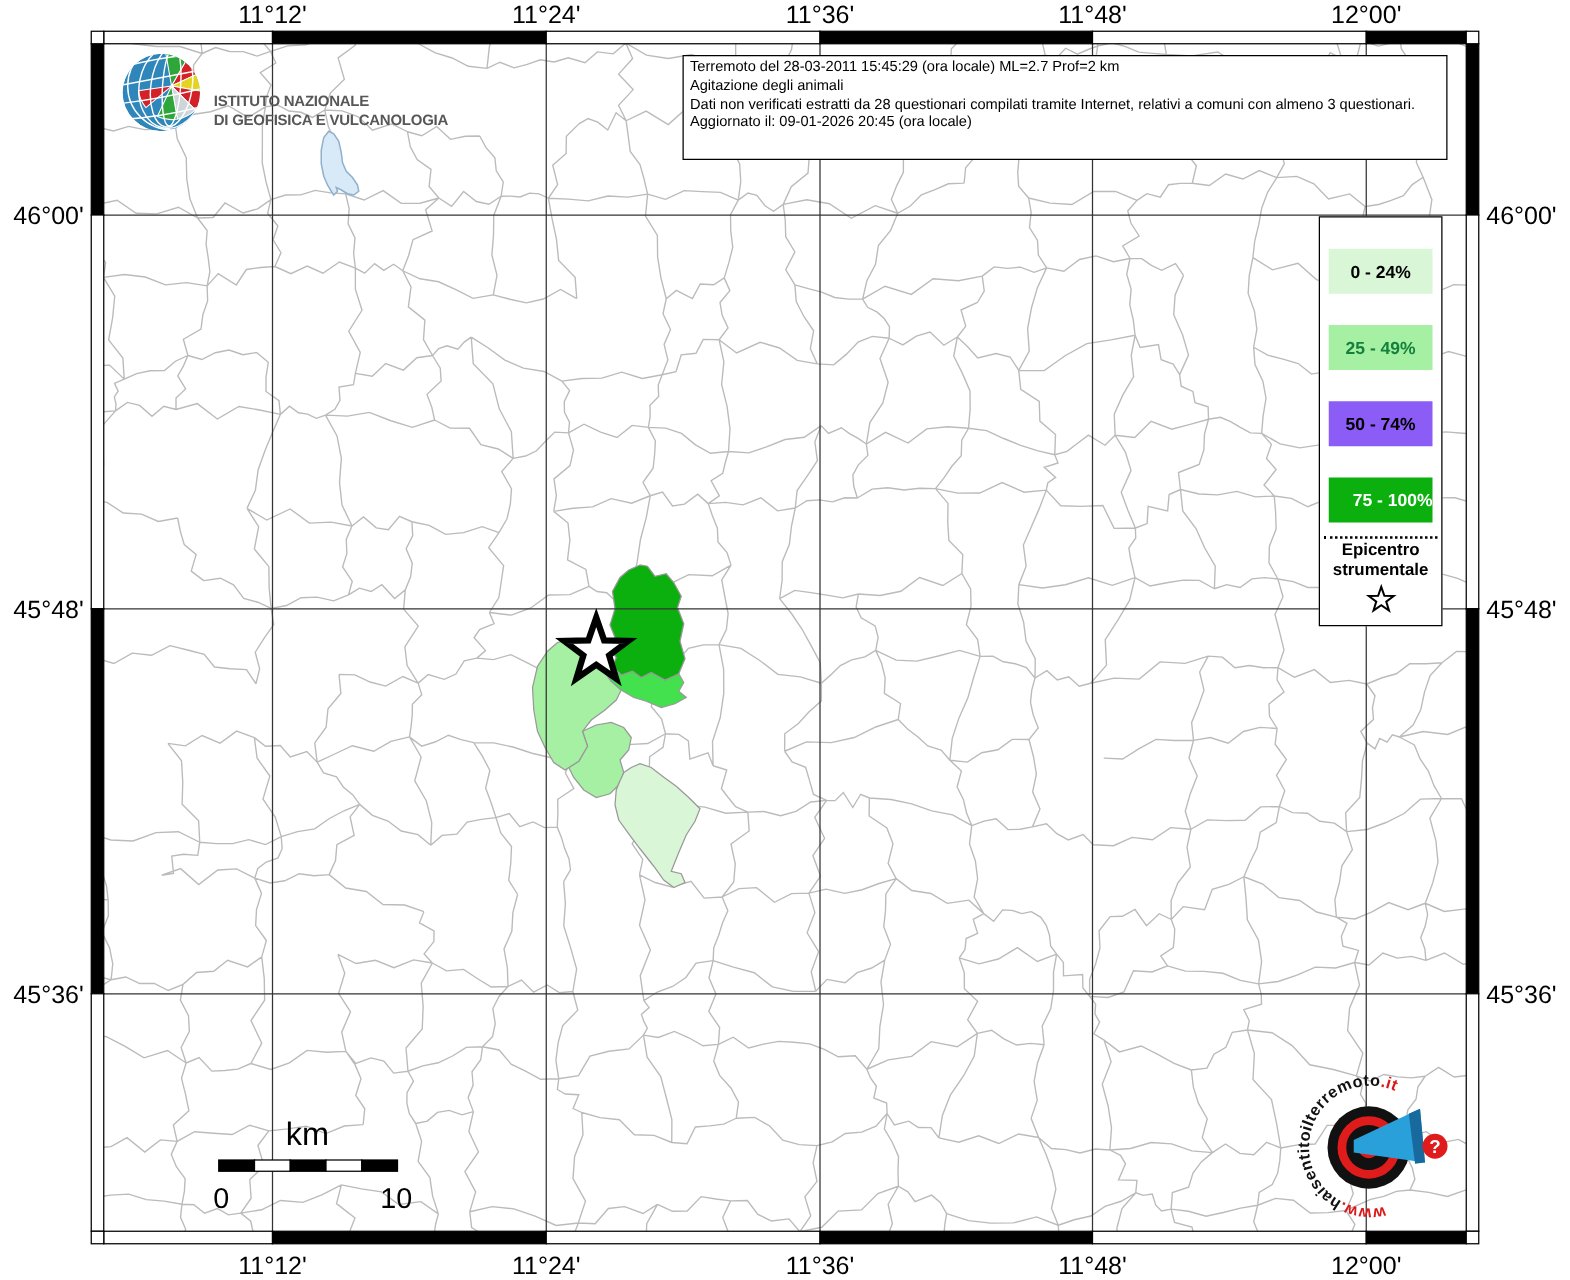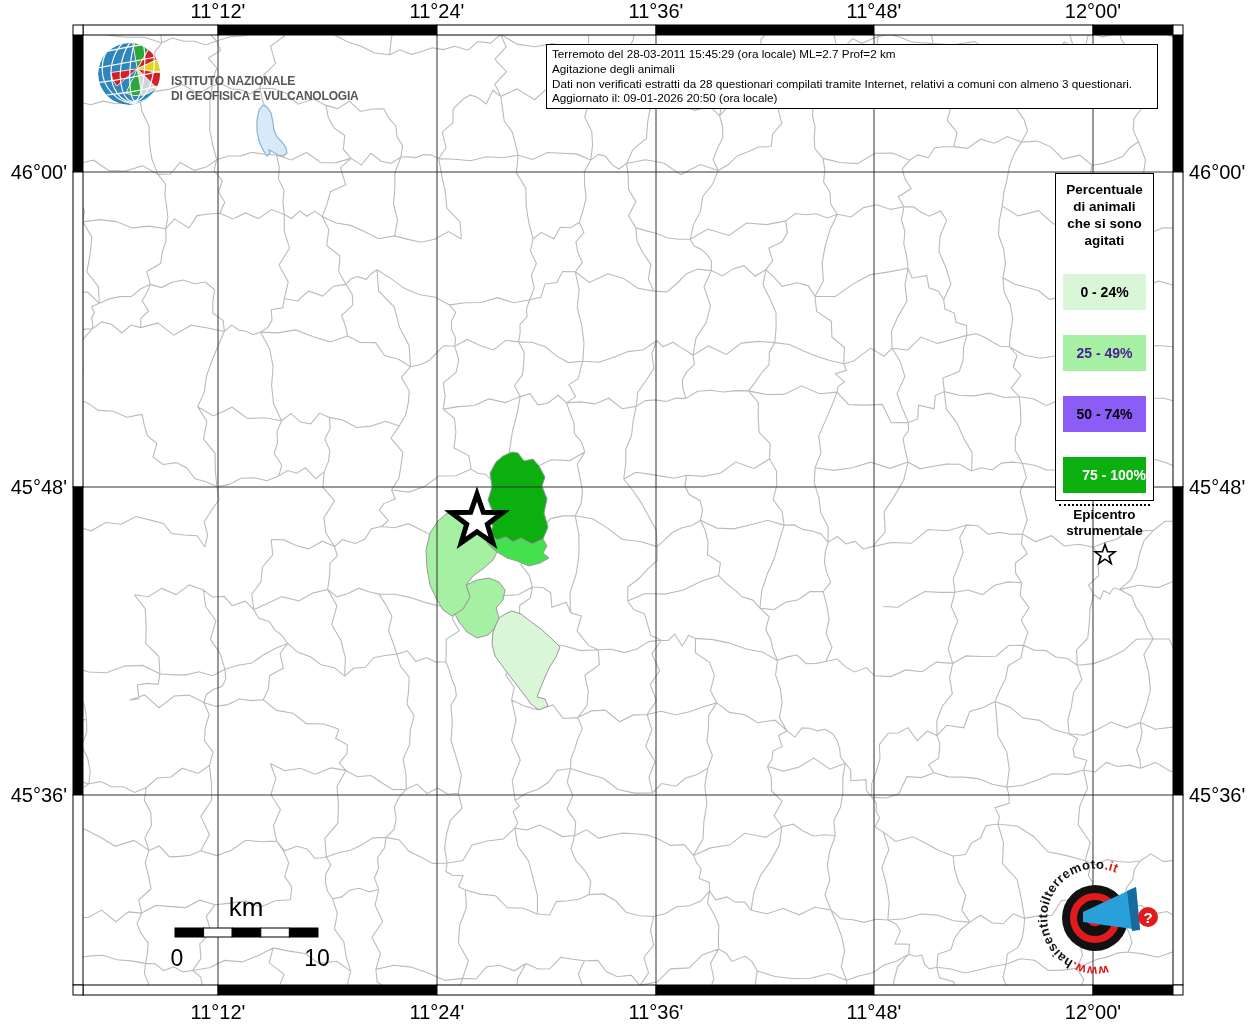--- a/index.html
+++ b/index.html
@@ -1,21 +1,21 @@
 <!DOCTYPE html>
 <html><head>
 <meta charset="utf-8">
 <style>
   html,body{margin:0;padding:0;background:#fff;}
   .stage{position:relative;width:1256px;height:1024px;background:#fff;overflow:hidden;
          font-family:"Liberation Sans",sans-serif;}
   #map-svg{position:absolute;left:0;top:0;z-index:1;font-family:"Liberation Sans",sans-serif;}
   .coord{font-size:20px;fill:#000;}
 
-  .info-box{position:absolute;left:546px;top:44px;width:612px;height:65px;box-sizing:border-box;
+  .info-box{position:absolute;left:546px;top:44px;width:612px;height:84px;box-sizing:border-box;
             background:#fff;border:1.5px solid #000;z-index:5;padding:2px 5px;
             font-size:11.7px;line-height:14.8px;color:#000;white-space:nowrap;overflow:hidden;}
 
   .ingv{position:absolute;left:97px;top:42px;z-index:5;display:flex;align-items:flex-start;}
   .ingv-text{margin:32px 0 0 10px;color:#575757;font-size:12px;line-height:15px;
              letter-spacing:-0.2px;font-weight:bold;}
 
   .legend{position:absolute;left:1055px;top:173px;width:99px;height:328px;box-sizing:border-box;
           background:#fff;border:1.6px solid #000;z-index:5;text-align:center;color:#000;}
   .lg-title{font-weight:bold;font-size:13.5px;line-height:17px;}
@@ -176,34 +176,28 @@
   <div class="ingv-text">
     <div>ISTITUTO NAZIONALE</div>
     <div>DI GEOFISICA E VULCANOLOGIA</div>
   </div>
 </div>
 
 <div class="info-box">
   <div>Terremoto del 28-03-2011 15:45:29 (ora locale) ML=2.7 Prof=2 km</div>
   <div>Agitazione degli animali</div>
   <div>Dati non verificati estratti da 28 questionari compilati tramite Internet, relativi a comuni con almeno 3 questionari.</div>
-  <div>Aggiornato il: 09-01-2026 20:50 (ora locale)</div>
+  <div>Aggiornato il: 09-01-2026 20:45 (ora locale)</div>
 </div>
 
 <div class="legend">
-  <div class="lg-title-wrap">
-    <div class="lg-title">Percentuale</div>
-    <div class="lg-title">di animali</div>
-    <div class="lg-title">che si sono</div>
-    <div class="lg-title">agitati</div>
-  </div>
   <div class="sw" style="background: rgb(217, 246, 214); color: rgb(0, 0, 0);">
         <span>0 - 24%</span>
       </div>
-  <div class="sw" style="background: rgb(165, 240, 162); color: #4c1d95;">
+  <div class="sw" style="background: rgb(165, 240, 162); color: #15803d;">
         <span>25 - 49%</span>
       </div>
   <div class="sw" style="background: #8b5cf6; color: rgb(0, 0, 0);">
         <span>50 - 74%</span>
       </div>
   <div class="sw" style="background: rgb(11, 176, 14); color: rgb(255, 255, 255); justify-content: flex-end;">
         <span>75 - 100%</span>
       </div>
   <div class="lg-div"></div>
   <div class="lg-ep-wrap">

